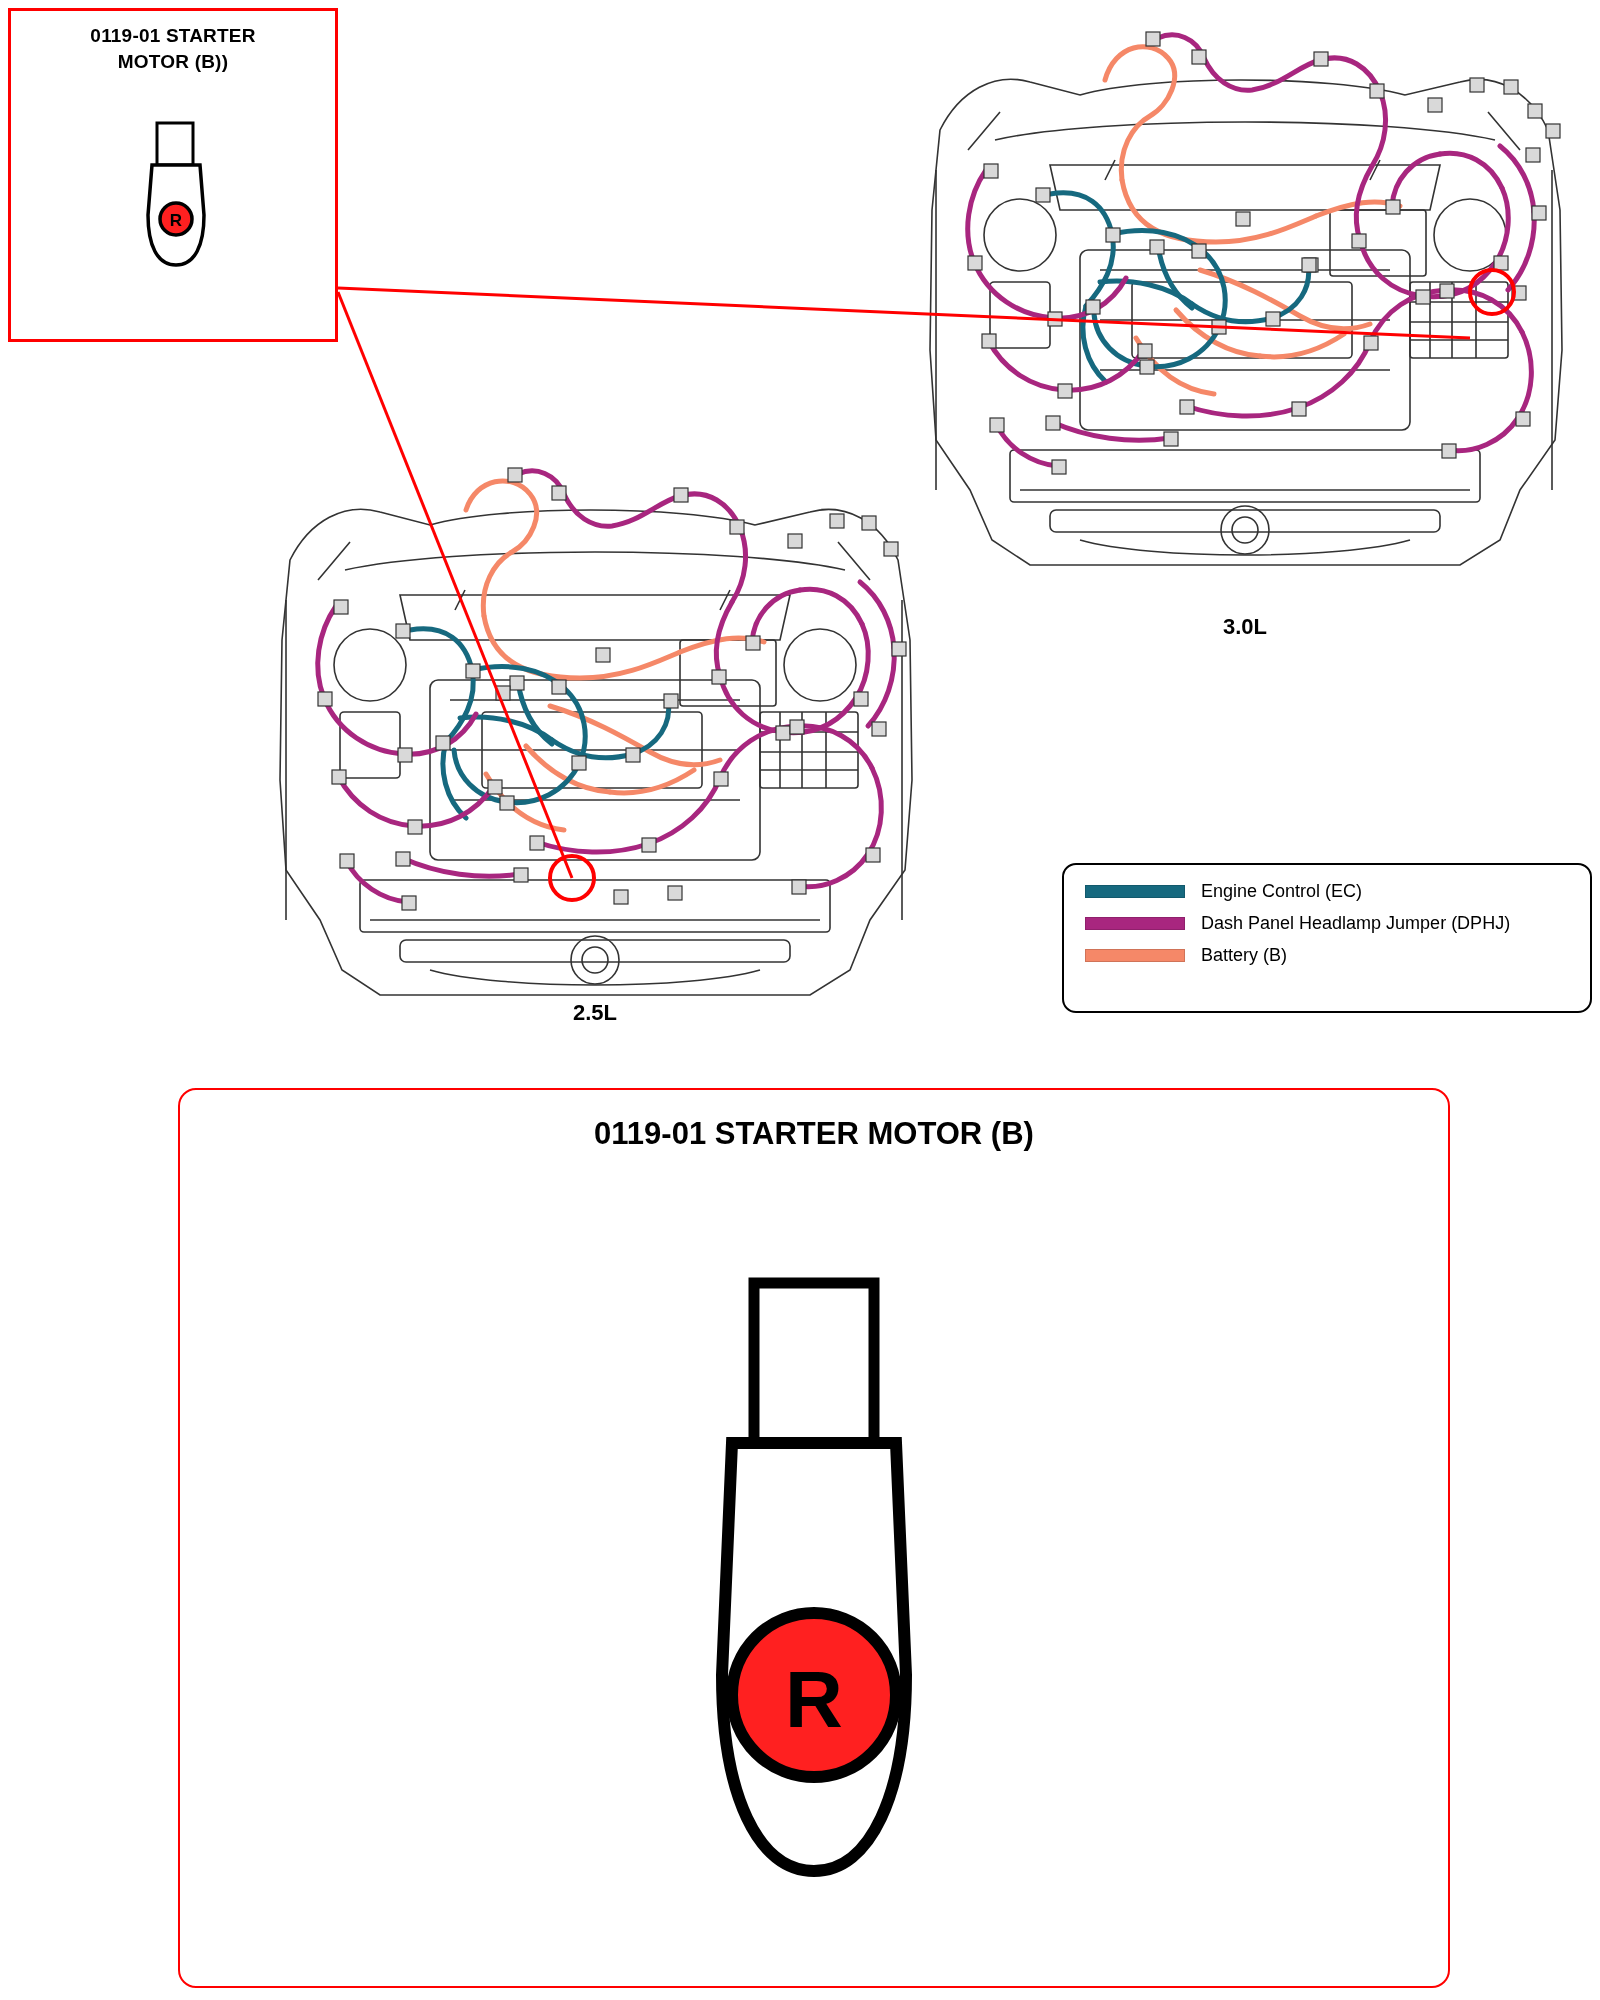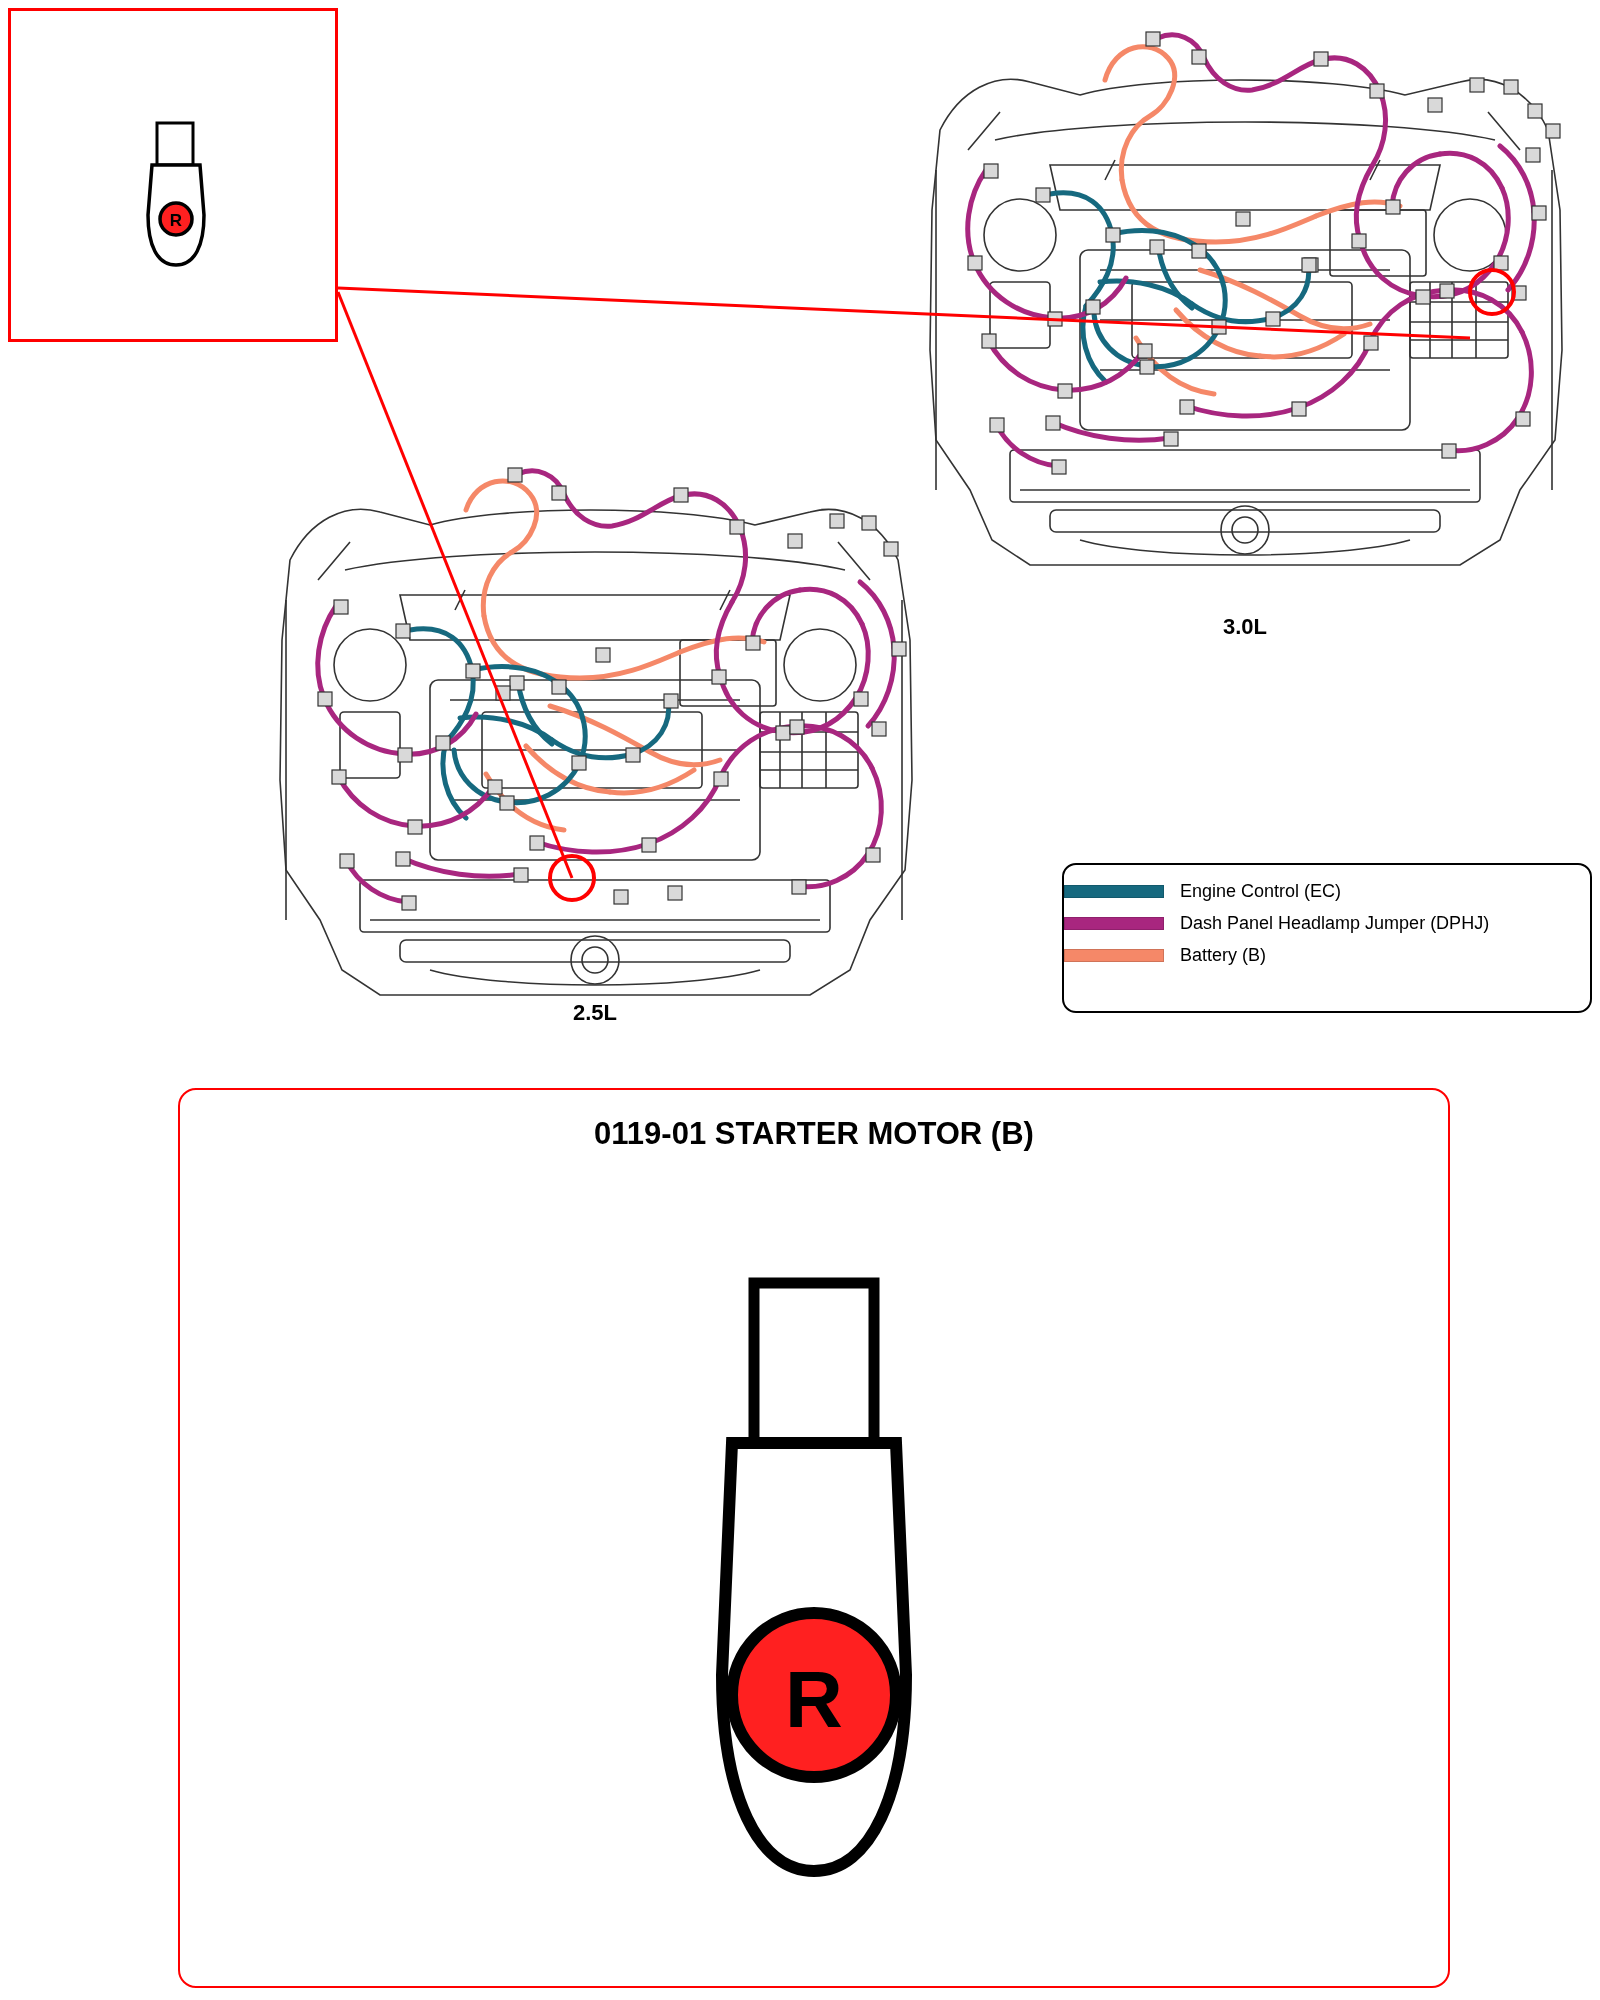--- a/index.html
+++ b/index.html
@@ -85,21 +85,21 @@
     border-radius: 14px;
     background: #fff;
     box-sizing: border-box;
     padding: 10px 0 0 0;
     z-index: 4;
   }
   .legend-row {
     display: flex;
     align-items: center;
     height: 32px;
-    padding-left: 0;
+    padding-left: 21px;
   }
   .legend-swatch {
     width: 100px;
     height: 13px;
     margin-right: 16px;
     flex: 0 0 auto;
     border: 1px solid rgba(0,0,0,0.15);
     box-sizing: border-box;
   }
   .legend-label {
@@ -410,20 +410,24 @@
     </svg>
   </div>
   <div class="bay-label" id="label-25">2.5L</div>
 
   <svg id="leaders">
     <line x1="338" y1="288" x2="1470" y2="338" stroke="#ff0000" stroke-width="3"></line>
     <line x1="338" y1="292" x2="572" y2="878" stroke="#ff0000" stroke-width="3"></line>
   </svg>
 
   <div id="callout-box">
+    <div id="callout-title">
+      <span>0119-01 STARTER</span><br>
+      <span>MOTOR (B))</span>
+    </div>
     <svg class="conn-small" viewBox="0 0 74 160">
       <rect x="18" y="4" width="36" height="42" fill="#fff" stroke="#000" stroke-width="3"></rect>
       <path d="M13 46 L61 46 L65 96 C65 126 56 146 37 146 C18 146 9 126 9 96 Z" fill="#fff" stroke="#000" stroke-width="3.5"></path>
       <circle cx="37" cy="100" r="16" fill="#ff2020" stroke="#000" stroke-width="3.5"></circle>
       <text x="37" y="107" text-anchor="middle" font-family="Liberation Sans, sans-serif" font-size="17" font-weight="bold" fill="#000">R</text>
     </svg>
   </div>
 
   <div id="legend">
     <div class="legend-row">

